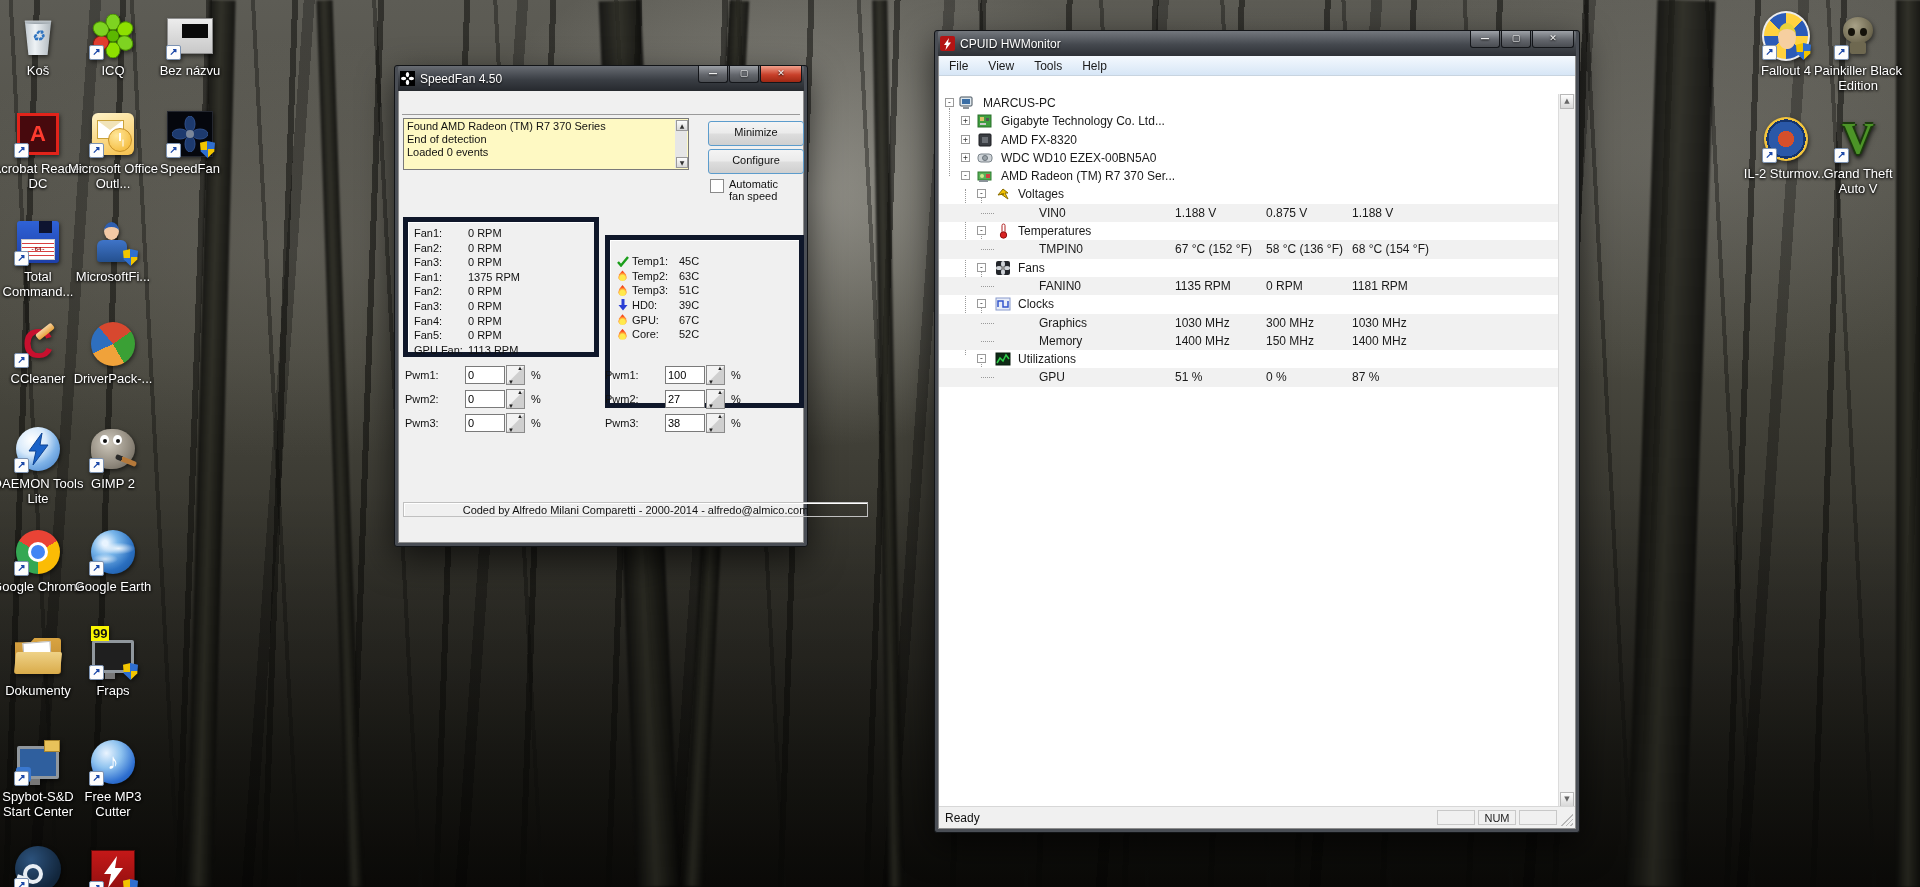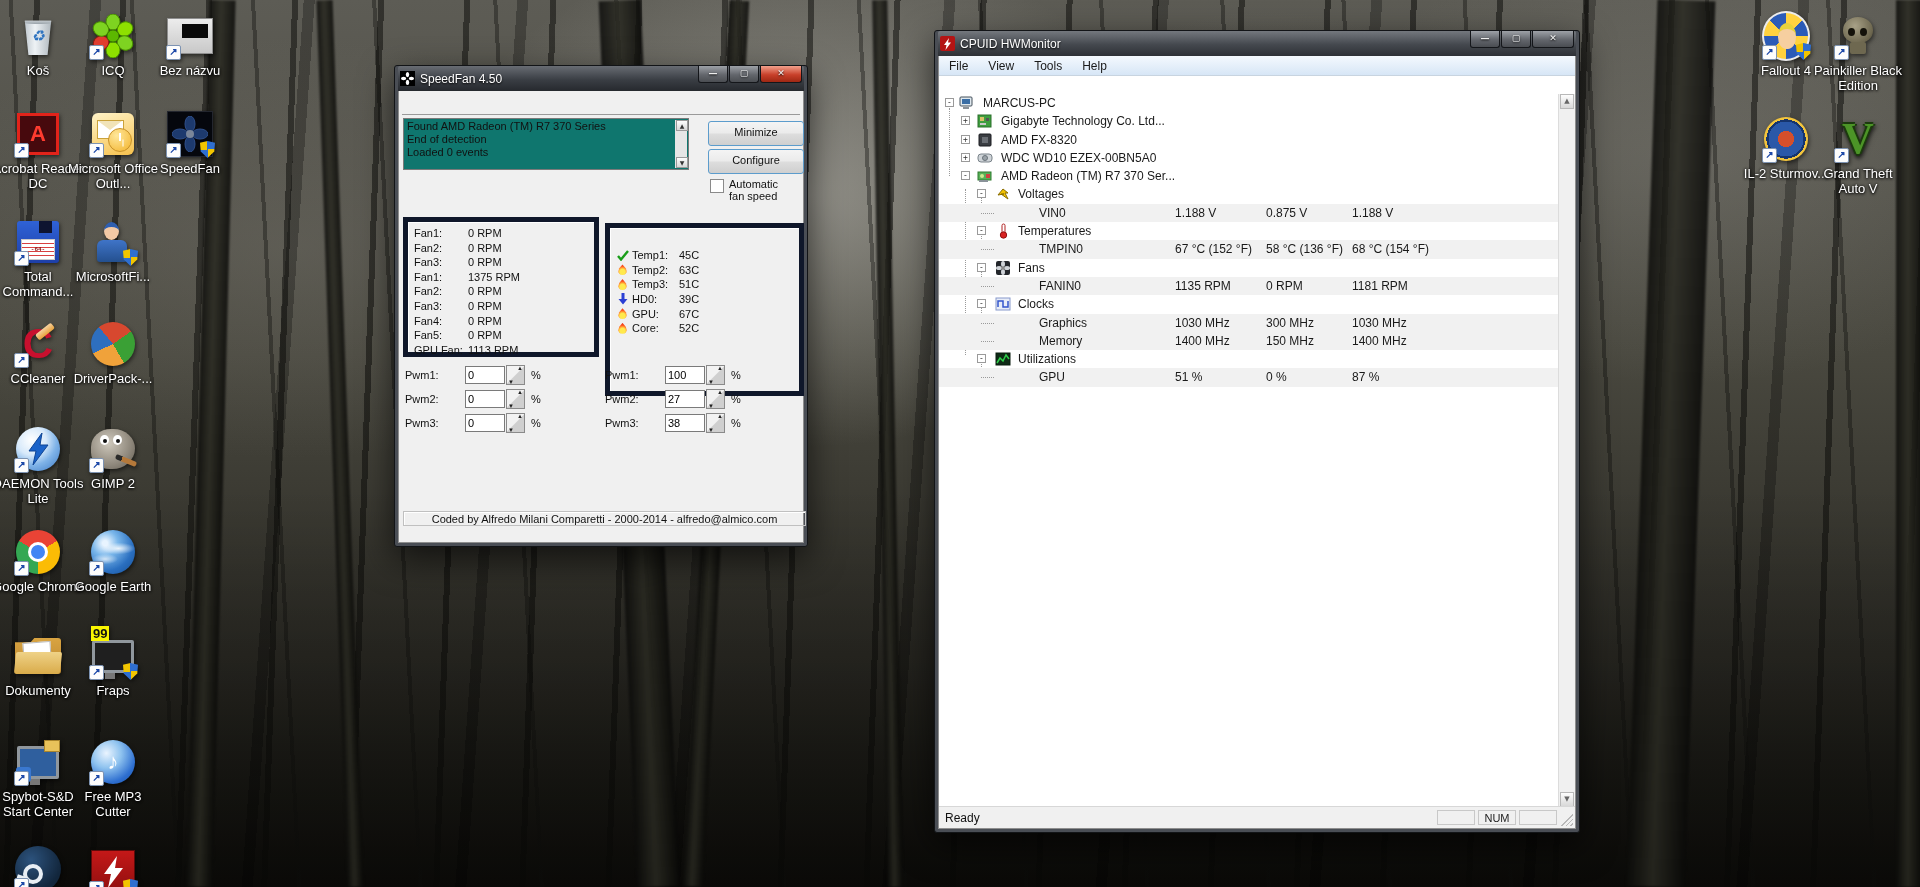--- a/index.html
+++ b/index.html
@@ -94,49 +94,49 @@
   .wb.close{width:40px;background:linear-gradient(#f2a08c,#c8402a 55%,#9e2713)}
   .client{position:relative;background:#f0f0f0;border:1px solid #8e8e8e;border-top:none;height:100%;box-sizing:border-box;font-size:11px;color:#111}
 
   
   #speedfan{left:394px;top:65px;width:414px;height:482px}
   #sf-client{height:452px}
   .sf-tabs{position:absolute;left:4px;top:3px;display:flex;align-items:flex-end;height:20px}
   .sf-tab{border:1px solid #8a8a8a;border-bottom:none;border-radius:2px 2px 0 0;background:linear-gradient(#fdfdfd,#e6e6e4);padding:2px 9px 2px;margin-right:2px;height:13px}
   .sf-tab.active{background:#f2f2f0;height:16px;outline:1px dotted #555;outline-offset:-3px;font-weight:normal}
   .sf-tabline{position:absolute;left:3px;right:3px;top:23px;border-top:1px solid #9a9a9a}
-  .sf-log{position:absolute;left:4px;top:27px;width:286px;height:52px;background:#0f766e;border:1px solid #7a7a7a;padding:1px 14px 1px 3px;box-sizing:border-box;line-height:13px;overflow:hidden}
+  .sf-log{position:absolute;left:4px;top:27px;width:286px;height:52px;background:#fef9c3;border:1px solid #7a7a7a;padding:1px 14px 1px 3px;box-sizing:border-box;line-height:13px;overflow:hidden}
   .sf-log .sbar{position:absolute;right:1px;top:1px;bottom:1px;width:12px;background:#e6e6e6}
   .sf-log .sa{position:absolute;right:0;width:12px;height:11px;background:linear-gradient(#fdfdfd,#d8d8d8);border:1px solid #9a9a9a;box-sizing:border-box;font:6px/9px "DejaVu Sans",sans-serif;text-align:center;color:#333}
   .sfbtn{position:absolute;width:94px;height:23px;border:1px solid #5c9ccc;border-radius:3px;background:linear-gradient(#f4f4f4,#ebebeb 48%,#dddddd 52%,#cfcfcf);text-align:center;line-height:21px}
   .sf-check{position:absolute;left:311px;top:87px;width:86px;display:flex;gap:5px}
   .cbox{width:12px;height:12px;background:#fff;border:1px solid #8a8a8a;flex:none;margin-top:1px}
   .sf-cpu{position:absolute;left:6px;top:104px;width:292px;display:flex;align-items:center;gap:3px}
   .cpu-seg{width:24px;height:13px;background:#fff;border:1px solid #9a9a9a;border-radius:3px;box-sizing:border-box;position:relative}
   .cpu-seg.on::after{content:"";position:absolute;left:2px;top:2px;bottom:2px;width:14px;border-radius:2px;background:linear-gradient(#9df09d,#3ecc3e 55%,#2daa2d);border:1px solid #1d8a1d}
   .sf-cpuval{margin-left:auto}
   .panel{position:absolute;border:5px solid #0f172a;box-shadow:inset 1px 1px 0 #fff;background:#f0f0f0}
   .sf-fans{left:4px;top:126px;width:196px;height:140px;padding:4px 0 0 6px;box-sizing:border-box}
-  .sf-temps{left:206px;top:132px;width:199px;height:173px;padding:20px 0 0 6px;box-sizing:border-box}
+  .sf-temps{left:206px;top:144px;width:199px;height:173px;padding:14px 0 0 6px;box-sizing:border-box}
   .frow{display:flex;height:14.6px;line-height:14px}
   .frow .fl{width:54px}
   .trowi{display:flex;align-items:center;height:14.6px;line-height:14px;gap:3px}
   .trowi .ti{width:13px;height:12px;flex:none;display:flex;align-items:center;justify-content:center}
   .trowi .tl{width:44px}
   .pwmrow{position:absolute;display:flex;align-items:center;height:20px}
   .pwmrow label{width:60px}
   .pwmrow input{width:34px;height:16px;border:1px solid #7a7a7a;font:11px "Liberation Sans",sans-serif;padding:0 2px}
   .spin{width:17px;height:18px;border:1px solid #8a8a8a;background:linear-gradient(135deg,#f2f2f2 48%,#cfcfcf 52%);margin-left:1px;position:relative}
   .spin::before{content:"▲";position:absolute;right:1px;top:-1px;font-size:6px;color:#222}
   .spin::after{content:"▼";position:absolute;left:1px;bottom:-1px;font-size:6px;color:#222}
   .pwmrow .pct{margin-left:6px}
   .sf-vddc{left:4px;top:352px;width:401px;height:76px;display:flex}
   .sf-vddc .vc{flex:1;border-right:1px solid #c6c6c6;padding:3px 6px;box-sizing:border-box}
   .sf-vddc .vc:last-child{border-right:none}
-  .sf-foot{position:absolute;left:4px;top:420px;width:403px;height:15px;border:1px solid #c0c0c0;box-shadow:inset 1px 1px 0 #fff;text-align:center;line-height:14px;box-sizing:border-box}
+  .sf-foot{position:absolute;left:4px;top:411px;width:465px;height:15px;border:1px solid #c0c0c0;box-shadow:inset 1px 1px 0 #fff;text-align:center;line-height:14px;box-sizing:border-box}
   .flame{width:9px;height:11px;background:radial-gradient(circle at 50% 72%,#ffe94d 0 30%,#ff5a1f 60%,#d01414);border-radius:50% 50% 50% 50%/60% 60% 40% 40%;clip-path:polygon(50% 0,88% 38%,100% 72%,82% 100%,18% 100%,0 72%,14% 36%)}
 
   
   #hwmon{left:934px;top:30px;width:646px;height:803px}
   #hw-client{height:773px;background:#fff}
   .hw-menu{position:absolute;left:0;right:0;top:0;height:19px;background:linear-gradient(#f4f9fe,#d7e6f6);border-bottom:1px solid #c8d4e0;display:flex;gap:0;font-size:12px;color:#1a1a1a;align-items:center}
   .hw-menu span{padding:0 10px}
   .hw-head{position:absolute;left:0;right:16px;top:19px;height:19px;background:#fff;border-bottom:1px solid #dcdcdc;font-size:12px;color:#3c3c3c}
   .hw-head span{position:absolute;top:2px}
   .hw-head i{position:absolute;top:2px;bottom:2px;width:1px;background:#e0e0e0}

